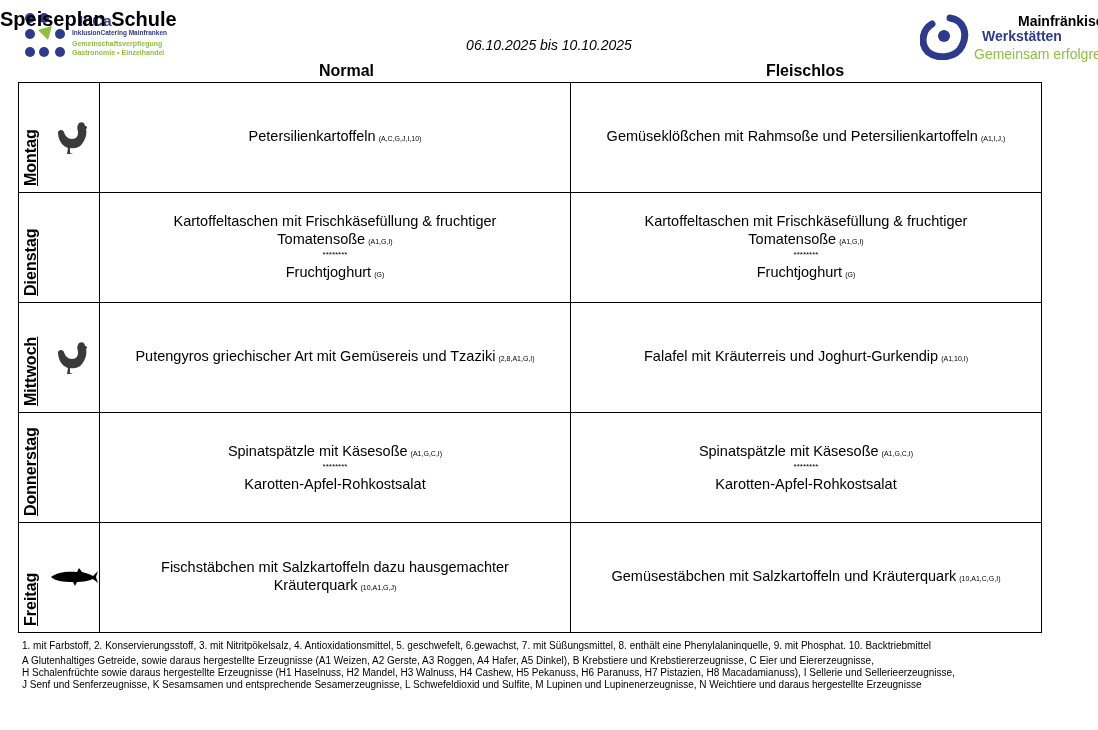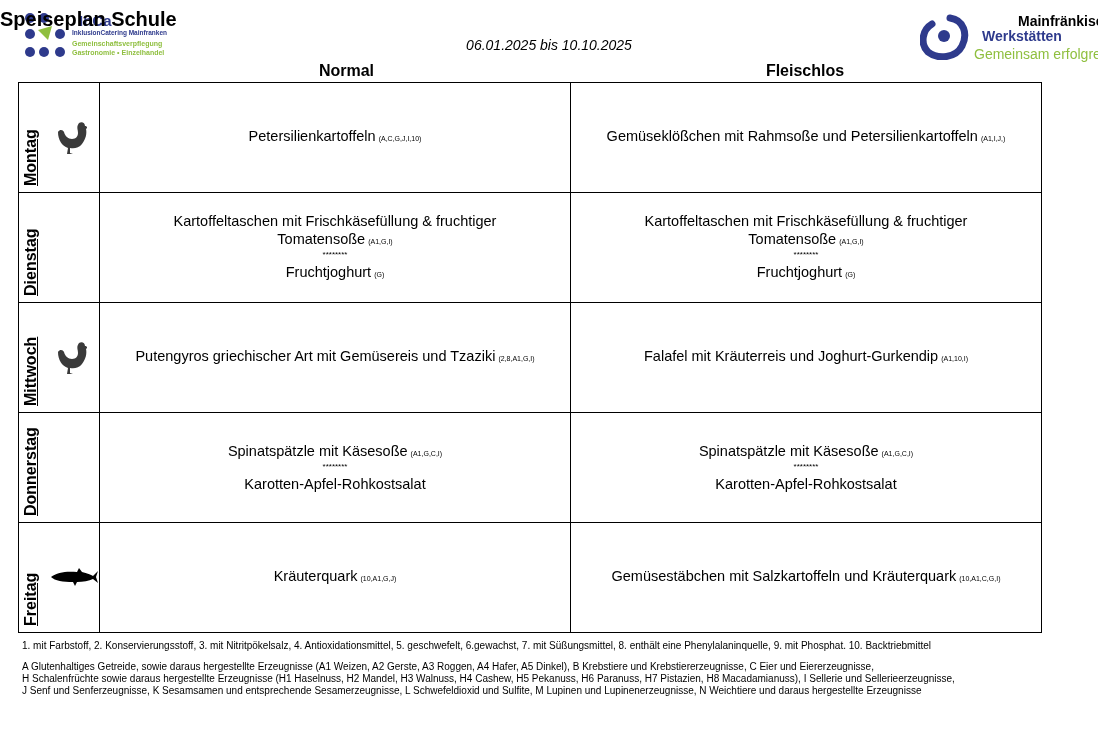--- a/index.html
+++ b/index.html
@@ -37,21 +37,21 @@
   .dayicon { position: absolute; left: 34px; top: 34px; width: 42px; height: 42px; }
   .meal { border-right: 1px solid #000; display: flex; flex-direction: column; align-items: center; justify-content: center; text-align: center; font-size: 14.5px; line-height: 18px; flex: none; }
   .meal.n { width: 470px; }
   .meal.f { width: 470px; }
   .allergen { font-size: 7px; margin-left: 3px; vertical-align: baseline; }
   .sep { font-size: 8px; line-height: 8px; letter-spacing: 0px; margin: 0; }
   .line { display: block; }
 
   
   .footer { position: absolute; left: 22px; top: 640px; font-size: 10px; line-height: 12px; width: 1070px; }
-  .footer .first { margin-bottom: 9px; }
+  .footer .first { margin-bottom: 3px; }
 </style>
 </head>
 <body>
 
 <div class="logo-left">
   <svg class="dots" viewBox="0 0 44 48">
     <circle cx="6" cy="6" r="5" fill="#2e3a8c"></circle>
     <circle cx="20" cy="6" r="5" fill="#2e3a8c"></circle>
     <circle cx="6" cy="22" r="5" fill="#2e3a8c"></circle>
     <path d="M14 18 L28 14 L24 28 Z" fill="#8fbf3f"></path>
@@ -60,21 +60,21 @@
     <circle cx="20" cy="40" r="5" fill="#2e3a8c"></circle>
     <circle cx="36" cy="40" r="5" fill="#2e3a8c"></circle>
   </svg>
   <div class="brand">InCa</div>
   <div class="sub1">InklusionCatering Mainfranken</div>
   <div class="sub2">Gemeinschaftsverpflegung</div>
   <div class="sub3">Gastronomie • Einzelhandel</div>
 </div>
 
 <div class="title">Speiseplan Schule</div>
-<div class="subtitle">06.01.2025 bis 10.10.2025</div>
+<div class="subtitle">06.10.2025 bis 10.10.2025</div>
 
 <div class="logo-right">
   <svg width="50" height="46" viewBox="0 0 50 46">
     <path d="M30 4 C44 6 48 20 42 32 C36 44 18 46 8 38 C0 30 2 16 12 10" fill="none" stroke="#2e3a8c" stroke-width="7" stroke-linecap="round"></path>
     <circle cx="24" cy="22" r="6" fill="#2e3a8c"></circle>
   </svg>
   <div class="n1">Mainfränkische</div>
   <div class="n2">Werkstätten</div>
   <div class="n3">Gemeinsam erfolgreich</div>
 </div>
@@ -144,20 +144,21 @@
       </div>
     </div>
     <div class="row">
       <div class="daycell">
         <div class="dayname">Freitag</div>
         <div class="dayicon" style="left: 30px; top: 44px; width: 50px; height: 20px;"><svg viewBox="0 0 50 20" width="50" height="20">
             <path d="M2 10 C8 5 18 4 28 5 L30 1 L33 5 C38 6 42 8 44 9 L49 4 L47 10 L49 16 L44 12 C40 14 34 15 28 15 L26 19 L24 15 C14 15 6 14 2 10z" fill="#000"></path>
           </svg></div>
       </div>
       <div class="meal n">
+        <span class="line"><span>Fischstäbchen mit Salzkartoffeln dazu hausgemachter</span></span>
         <span class="line"><span>Kräuterquark</span><span class="allergen">(10,A1,G,J)</span></span>
       </div>
       <div class="meal f">
         <span class="line"><span>Gemüsestäbchen mit Salzkartoffeln und Kräuterquark</span><span class="allergen">(10,A1,C,G,I)</span></span>
       </div>
     </div>
   </div>
 
 <div class="footer">
   <div class="first">1. mit Farbstoff, 2. Konservierungsstoff, 3. mit Nitritpökelsalz, 4. Antioxidationsmittel, 5. geschwefelt, 6.gewachst, 7. mit Süßungsmittel, 8. enthält eine Phenylalaninquelle, 9. mit Phosphat. 10. Backtriebmittel</div>

